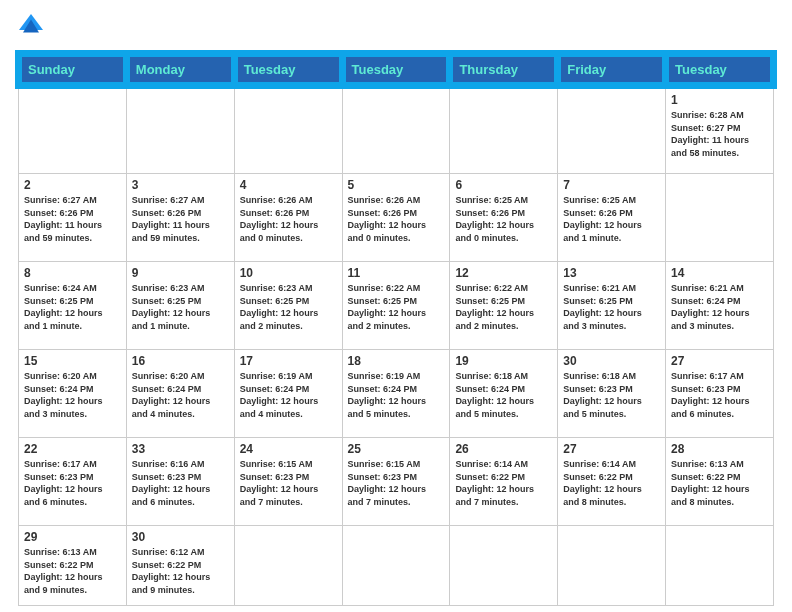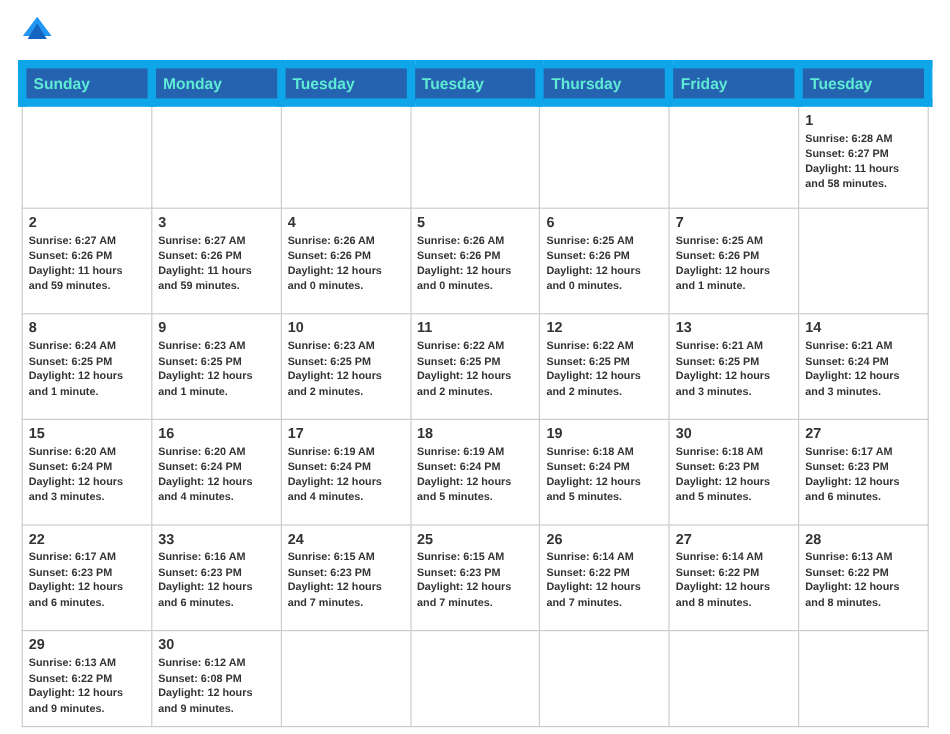--- a/index.html
+++ b/index.html
@@ -347,21 +347,21 @@
           <td style="height: 80px;">
             <span class="day-num">29</span>
             <div class="day-info" style="white-space: pre-line;">Sunrise: 6:13 AM
 Sunset: 6:22 PM
 Daylight: 12 hours
 and 9 minutes.</div>
           </td>
           <td style="height: 80px;">
             <span class="day-num">30</span>
             <div class="day-info" style="white-space: pre-line;">Sunrise: 6:12 AM
-Sunset: 6:08 PM
+Sunset: 6:22 PM
 Daylight: 12 hours
 and 9 minutes.</div>
           </td>
           <td class="empty-cell" style="height: 80px;"></td>
           <td class="empty-cell" style="height: 80px;"></td>
           <td class="empty-cell" style="height: 80px;"></td>
           <td class="empty-cell" style="height: 80px;"></td>
           <td class="empty-cell" style="height: 80px;"></td>
         </tr>
       </tbody>

